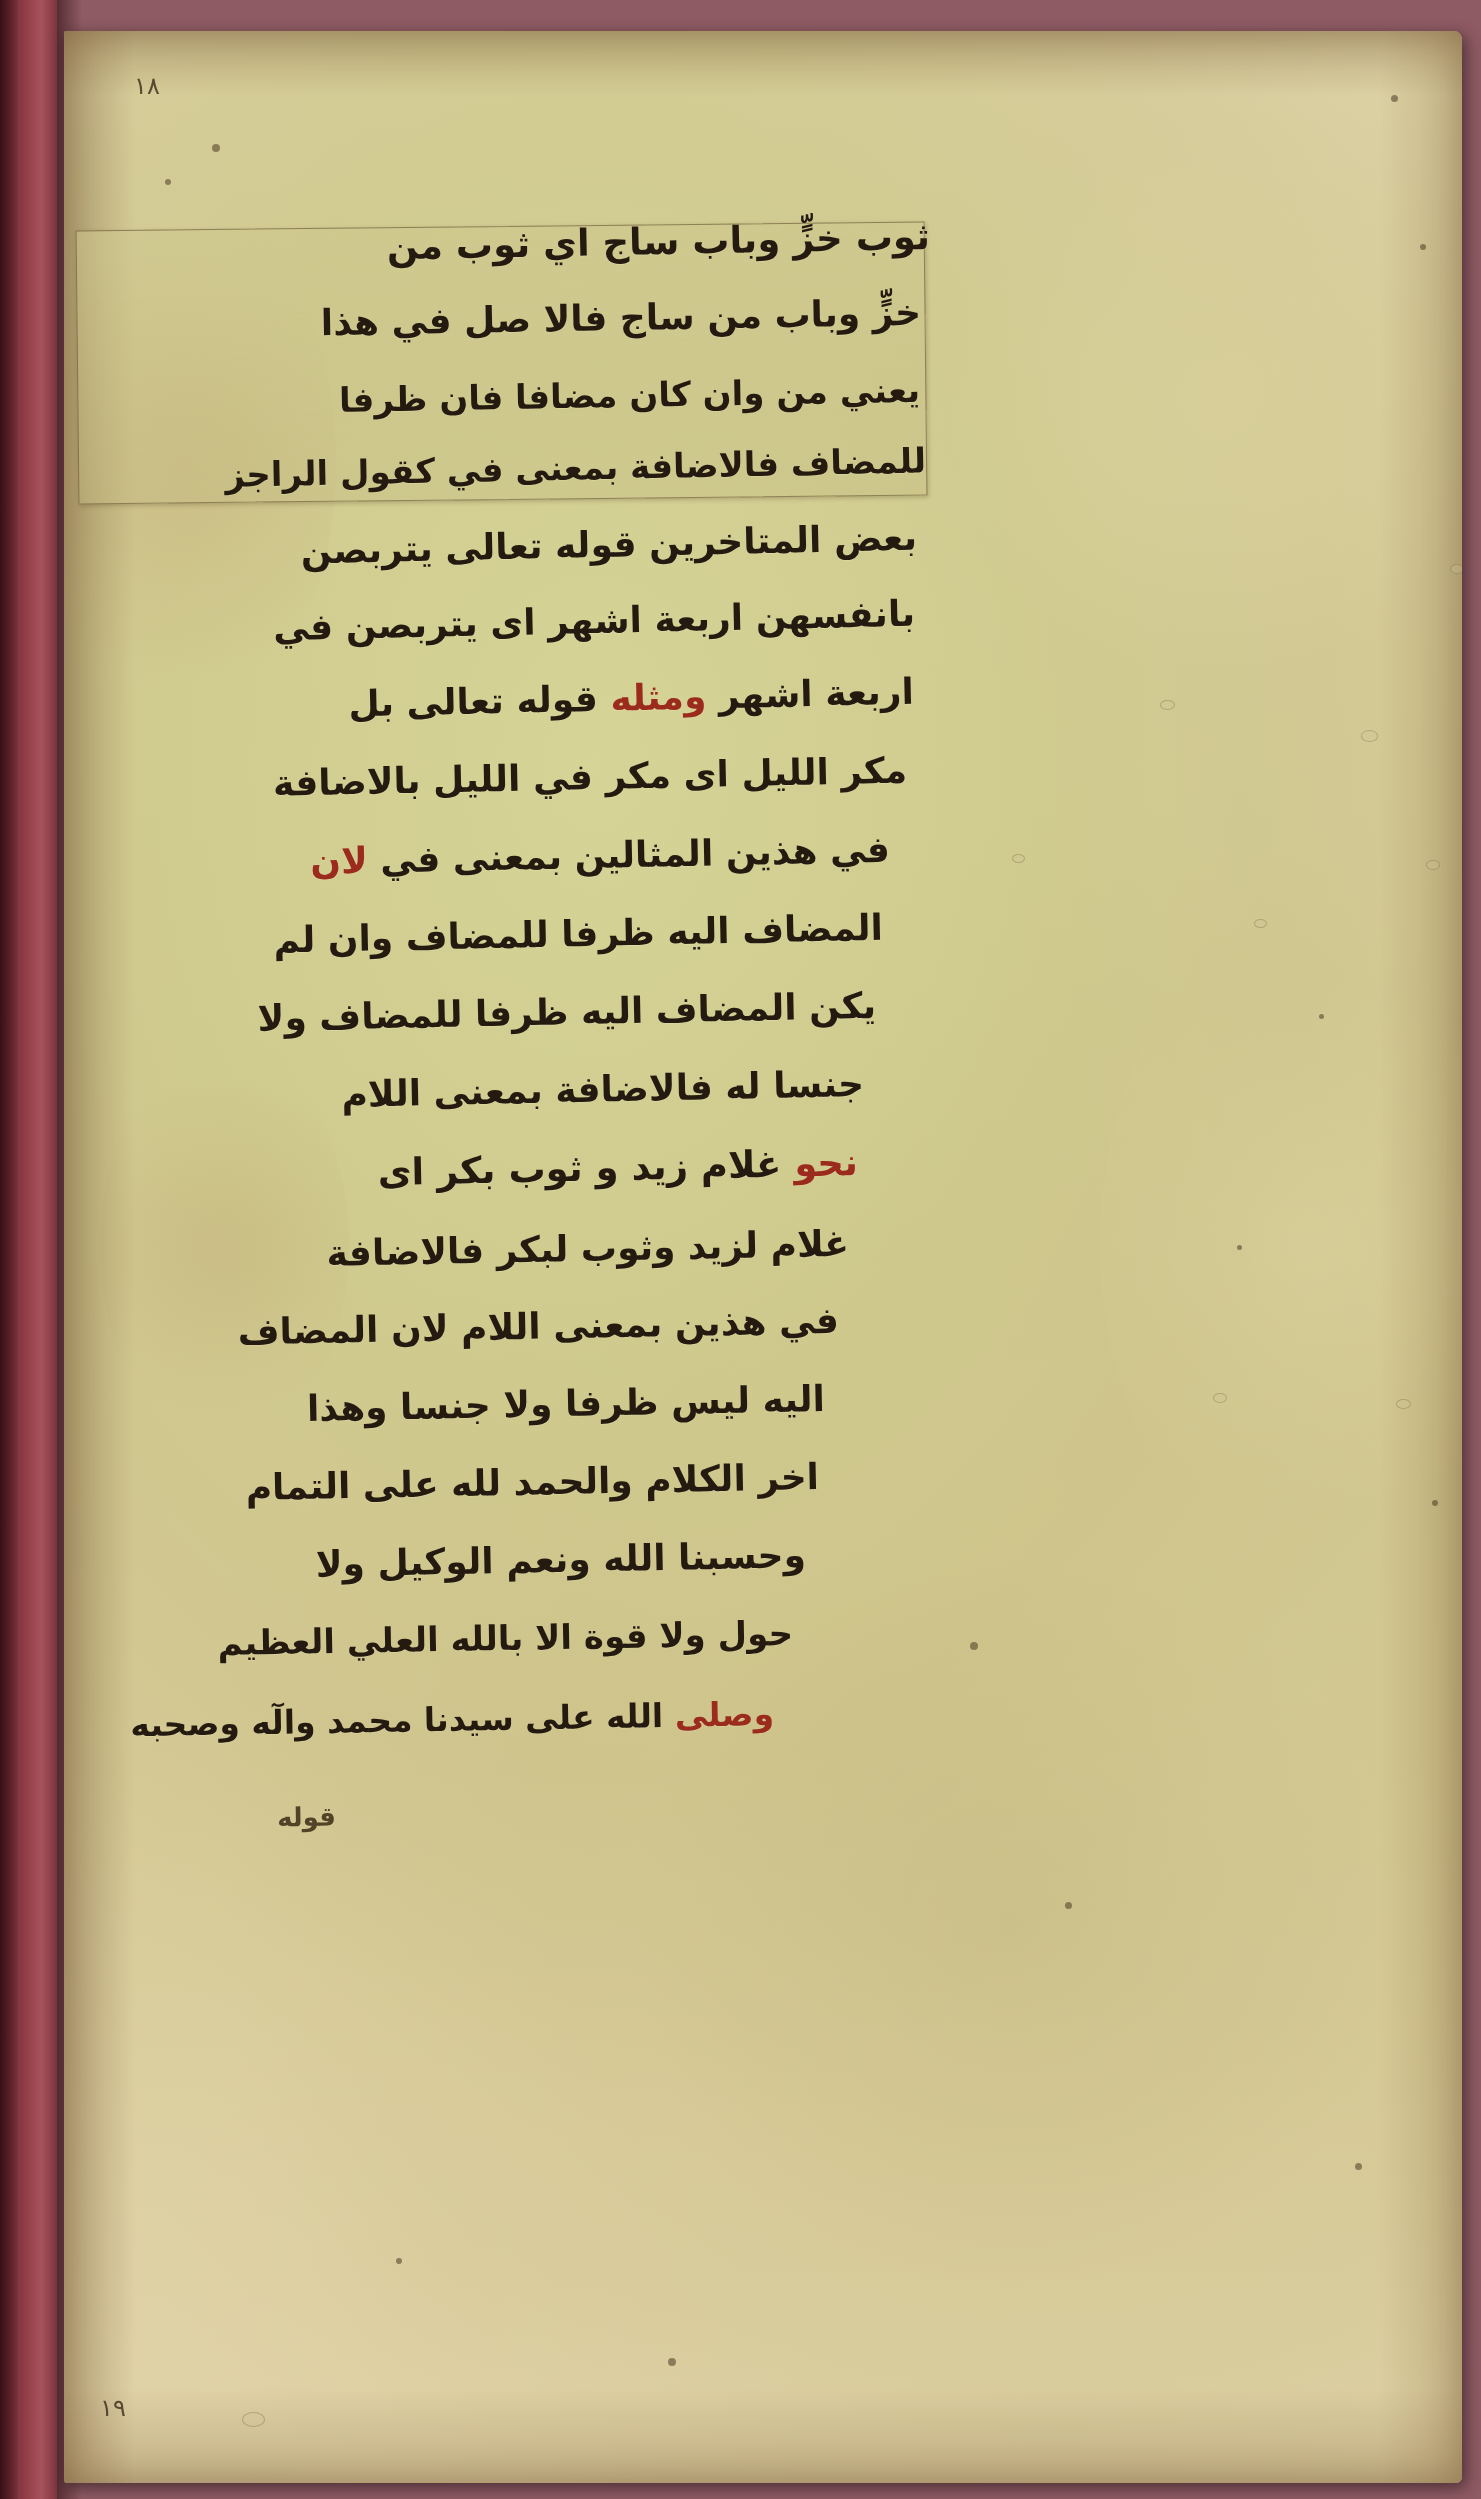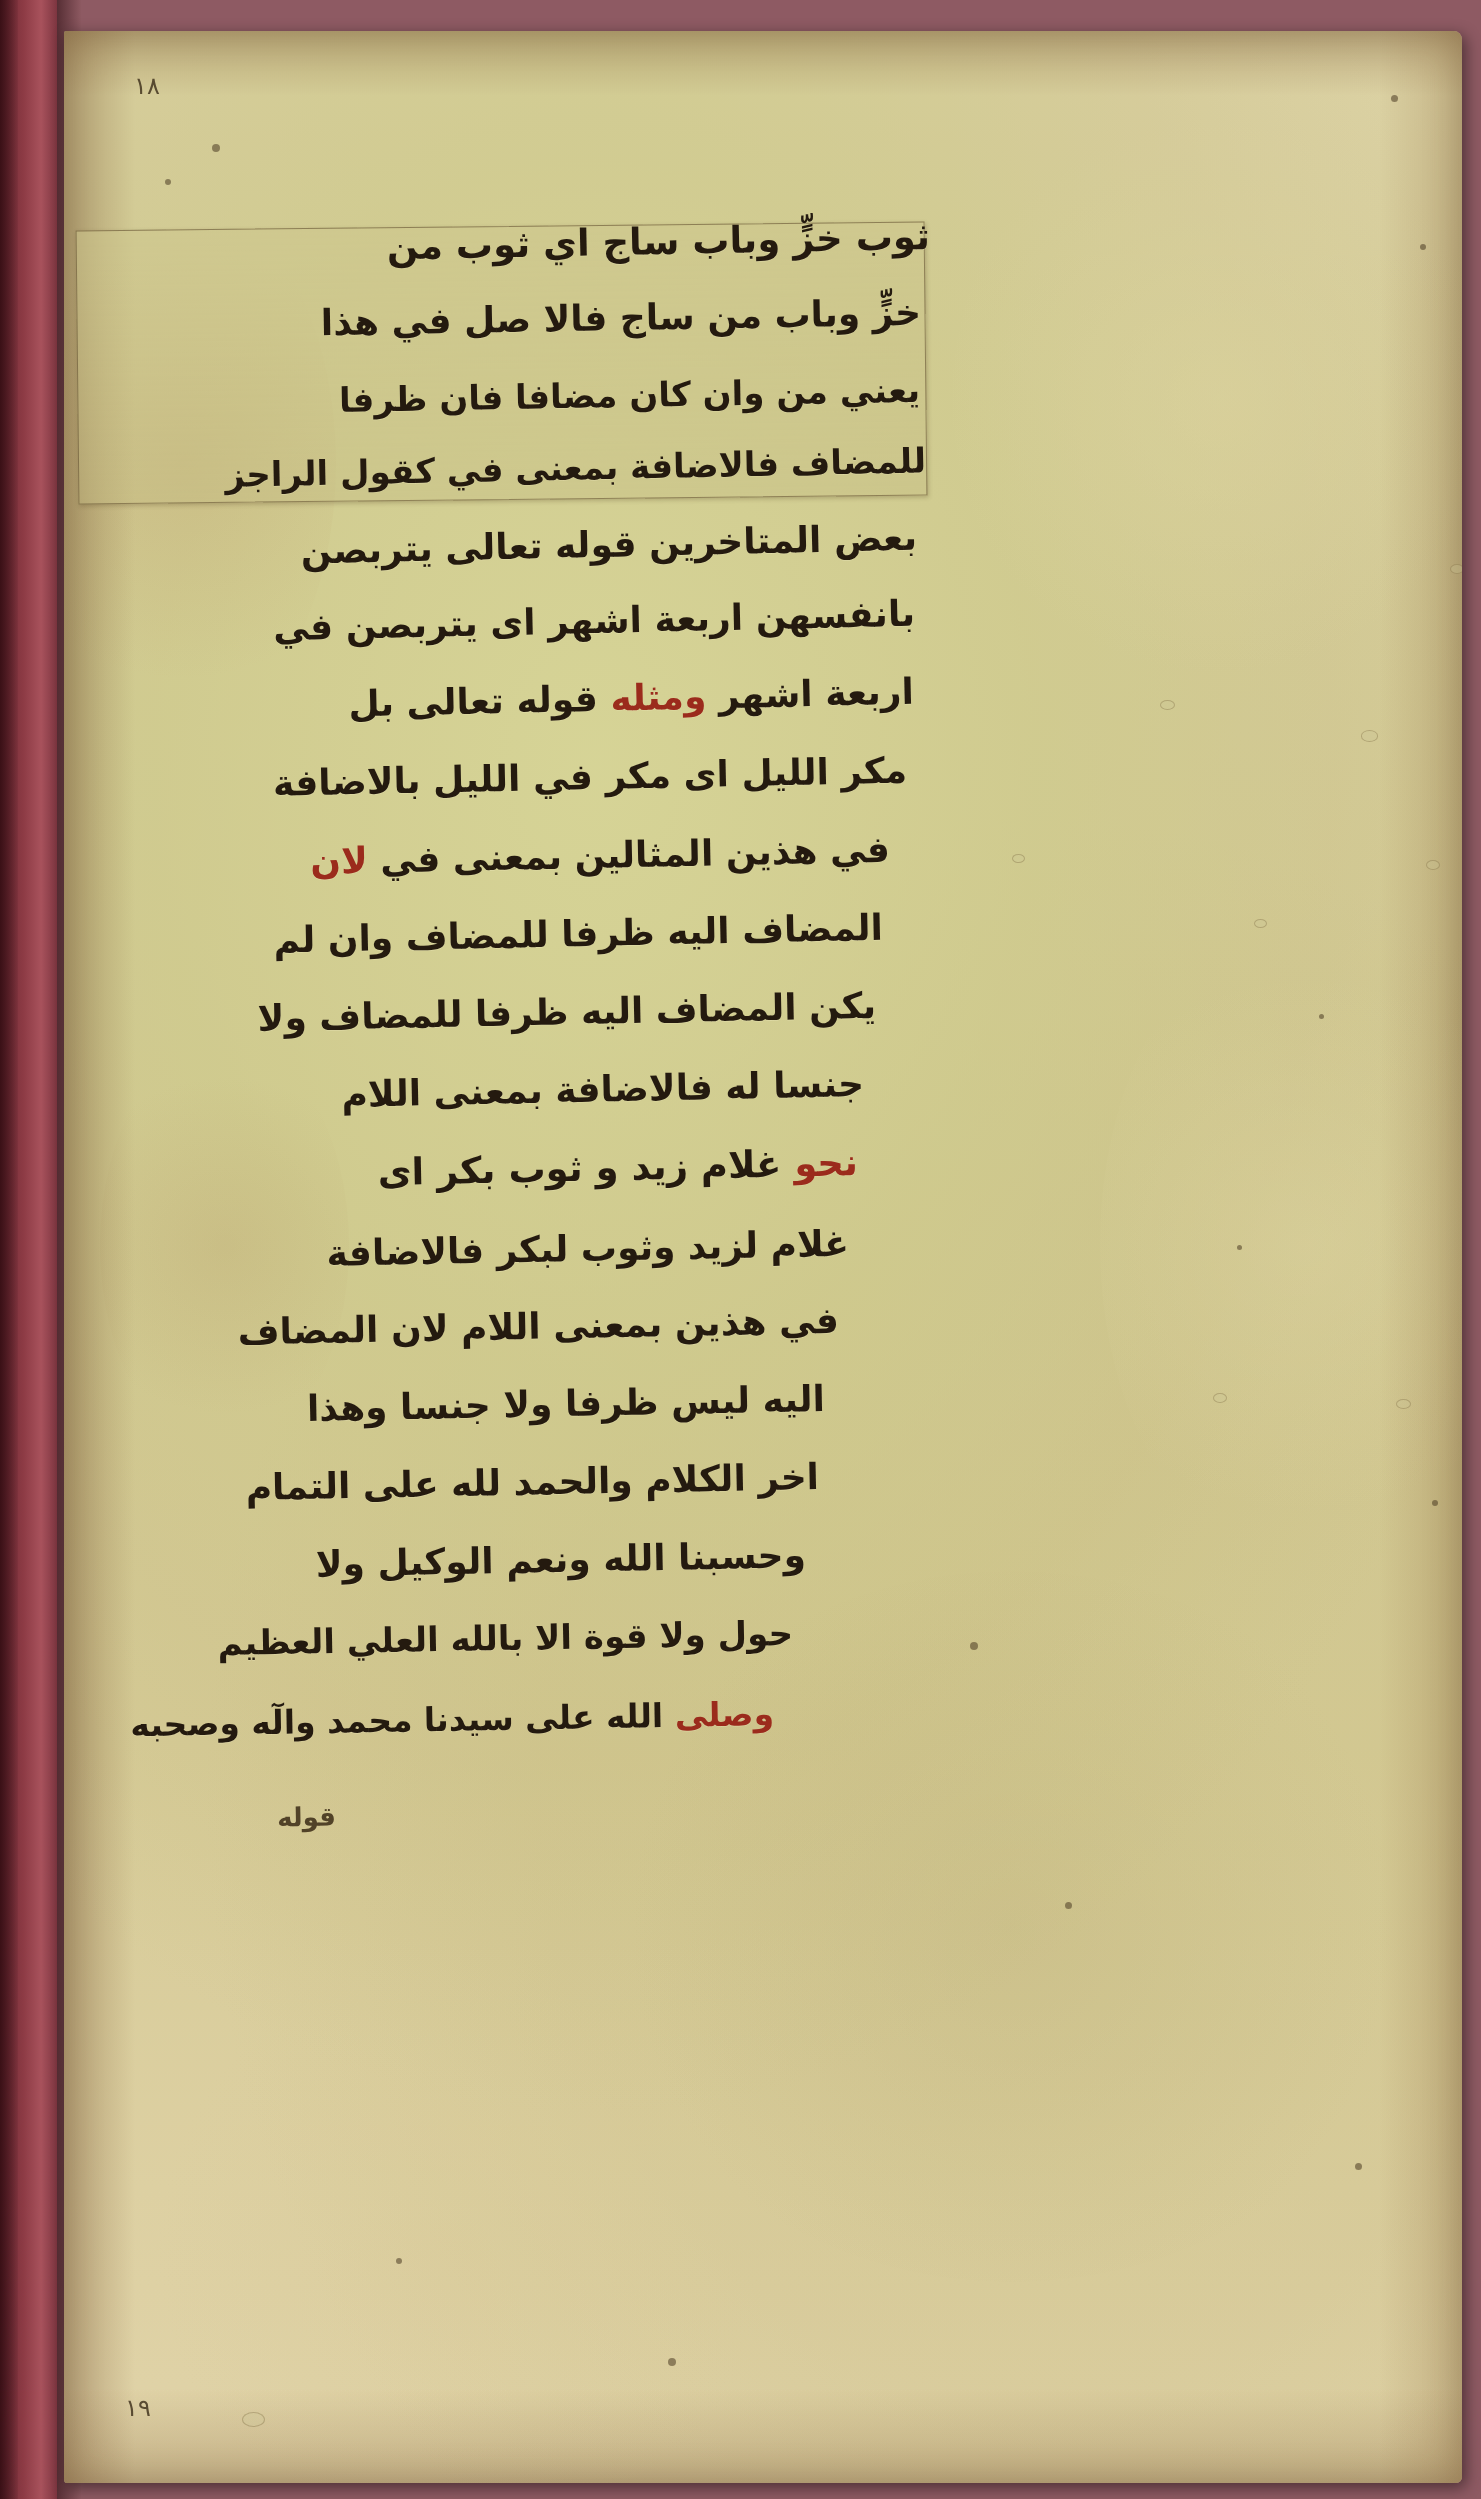--- a/index.html
+++ b/index.html
@@ -166,21 +166,21 @@
     <div class="stain s4"></div>
     <div class="stain s5"></div>
     <div class="stain s6"></div>
 
     <div class="edge-shade-left"></div>
     <div class="edge-shade-right"></div>
     <div class="edge-shade-top"></div>
     <div class="edge-shade-bot"></div>
 
     <div class="folio-num" style="left:70px; top:41px; font-size:24px;">١٨</div>
-    <div class="folio-num" style="left:61px; top:2363px; font-size:24px;">١٩</div>
+    <div class="folio-num" style="left:36px; top:2363px; font-size:24px;">١٩</div>
 
     <div class="repair-slip"></div>
 
     <div class="textblock">
       <div class="line faded" style="top:0px;    font-size:37px; transform:rotate(-1.1deg); padding-right:10.7px;">ثوب خزٍّ وباب ساج اي ثوب من</div>
       <div class="line faded" style="top:76px;  font-size:36px; transform:rotate(-1.0deg); padding-right:20px;">خزٍّ وباب من ساج فالا صل في هذا</div>
       <div class="line faded" style="top:154px;  font-size:34px; transform:rotate(-1.0deg); padding-right:21px;">يعني من وان كان مضافا فان ظرفا</div>
       <div class="line faded" style="top:226px;  font-size:34px; transform:rotate(-1.2deg); padding-right:15.4px;">للمضاف فالاضافة بمعنى في كقول الراجز</div>
       <div class="line" style="top:303px;  font-size:36px; transform:rotate(-1.3deg); padding-right:24px;">بعض المتاخرين قوله تعالى يتربصن</div>
       <div class="line" style="top:379px;  font-size:36px; transform:rotate(-1.3deg); padding-right:26px;">بانفسهن اربعة اشهر اى يتربصن في</div>

